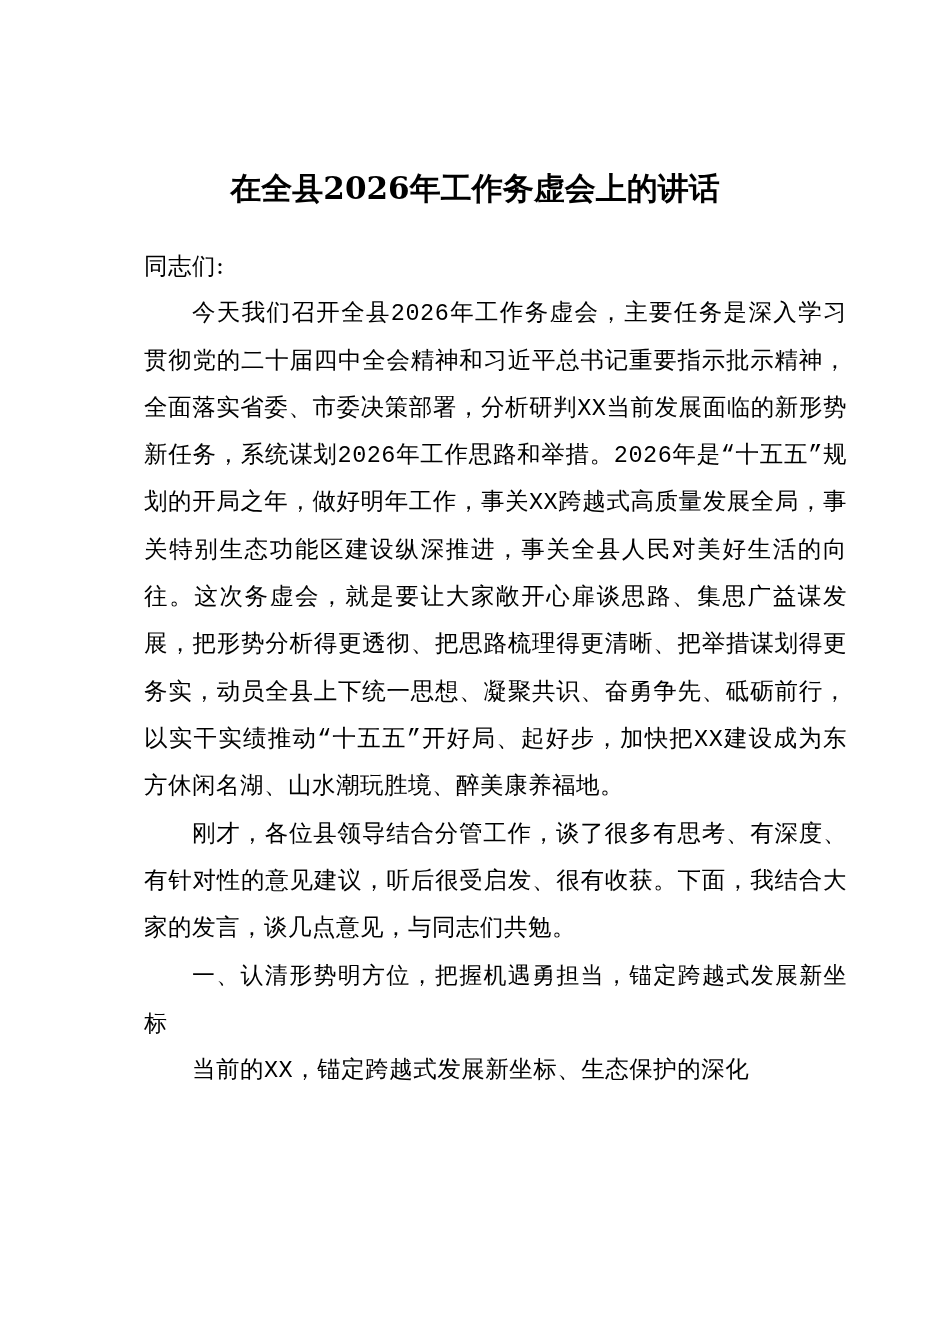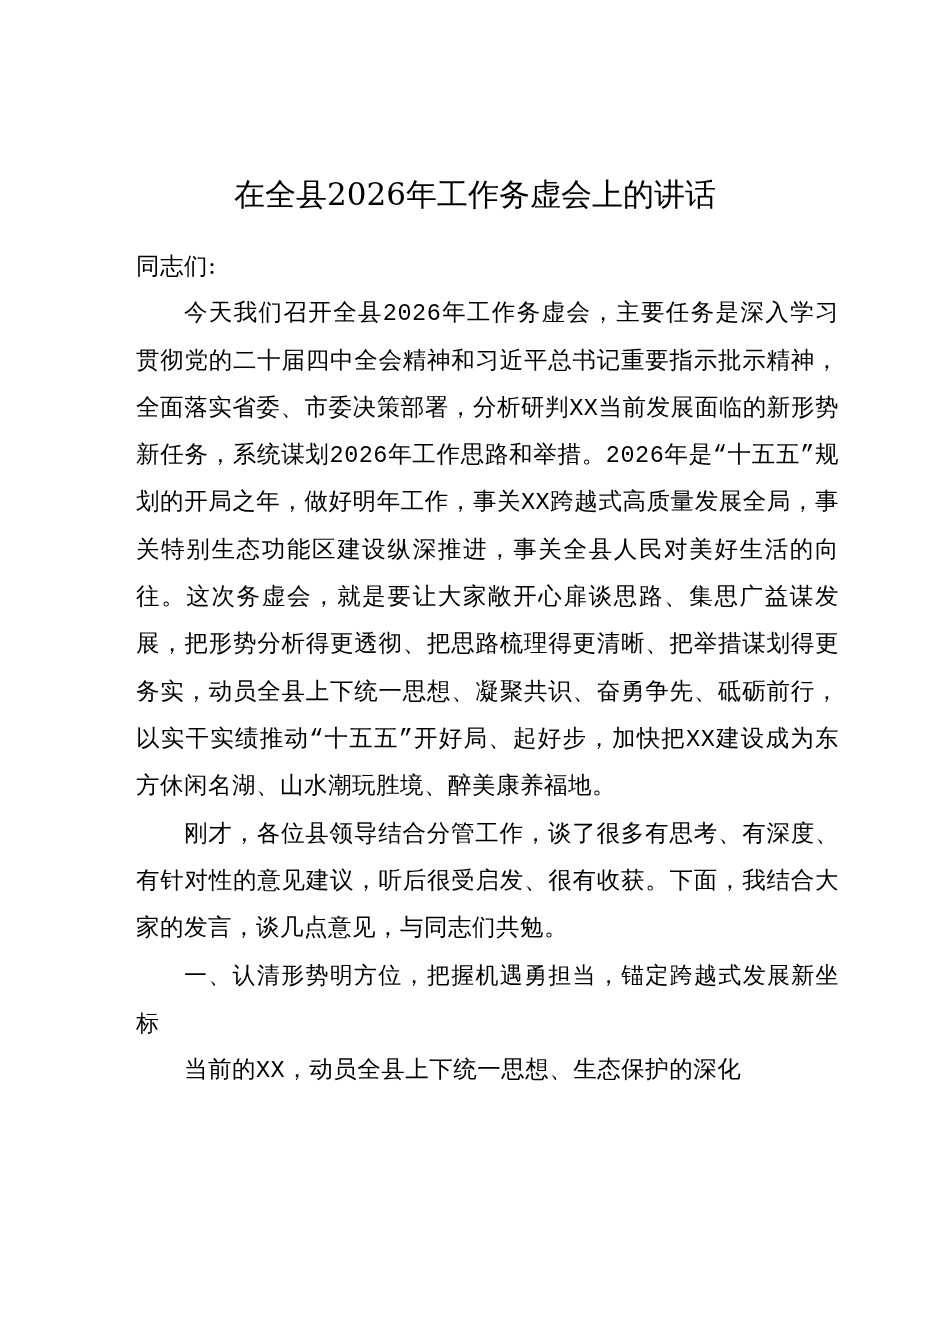--- a/index.html
+++ b/index.html
@@ -3,39 +3,39 @@
 <meta charset="utf-8">
 <style>
   html, body { margin: 0; padding: 0; background: #ffffff; }
   body { width: 950px; height: 1344px; position: relative; overflow: hidden; }
   .page {
     position: absolute; left: 0; top: 0; width: 950px; height: 1344px;
     background: #ffffff; color: #000000;
     font-family: "DejaVu Serif", "Liberation Serif", serif;
   }
   .title {
-    position: absolute; left: 0; width: 950px; top: 174px;
-    text-align: center; font-size: 31px; font-weight: normal; letter-spacing: 0px;
+    position: absolute; left: 0; width: 950px; top: 168px;
+    text-align: center; font-size: 31px; font-weight: bold; letter-spacing: 0px;
     font-family: "DejaVu Serif", "Liberation Serif", serif;
   }
   .body {
-    position: absolute; left: 136px; top: 243px; width: 703px;
+    position: absolute; left: 144px; top: 243px; width: 703px;
     font-size: 23.5px; line-height: 47.3px; text-align: justify;
     letter-spacing: 0.5px;
   }
   .body p { margin: 0; }
   .salutation { text-indent: 0; }
   .para { text-indent: 48px; font-family: Liberation Mono, monospace; }
   .heading { text-indent: 48px; font-weight: normal; font-family: "DejaVu Sans", "Liberation Sans", sans-serif; font-size: 23px; }
 </style>
 </head>
 <body>
 
 <div class="page">
   <div class="title">在全县2026年工作务虚会上的讲话</div>
   <div class="body">
     <p class="salutation">同志们:</p>
     <p class="para">今天我们召开全县2026年工作务虚会，主要任务是深入学习贯彻党的二十届四中全会精神和习近平总书记重要指示批示精神，全面落实省委、市委决策部署，分析研判XX当前发展面临的新形势新任务，系统谋划2026年工作思路和举措。2026年是“十五五”规划的开局之年，做好明年工作，事关XX跨越式高质量发展全局，事关特别生态功能区建设纵深推进，事关全县人民对美好生活的向往。这次务虚会，就是要让大家敞开心扉谈思路、集思广益谋发展，把形势分析得更透彻、把思路梳理得更清晰、把举措谋划得更务实，动员全县上下统一思想、凝聚共识、奋勇争先、砥砺前行，以实干实绩推动“十五五”开好局、起好步，加快把XX建设成为东方休闲名湖、山水潮玩胜境、醉美康养福地。</p>
     <p class="para">刚才，各位县领导结合分管工作，谈了很多有思考、有深度、有针对性的意见建议，听后很受启发、很有收获。下面，我结合大家的发言，谈几点意见，与同志们共勉。</p>
     <p class="heading">一、认清形势明方位，把握机遇勇担当，锚定跨越式发展新坐标</p>
-    <p class="para">当前的XX，动员全县上下统一思想、生态保护的深化</p>
+    <p class="para">当前的XX，锚定跨越式发展新坐标、生态保护的深化</p>
   </div>
 </div>
 
 </body></html>

